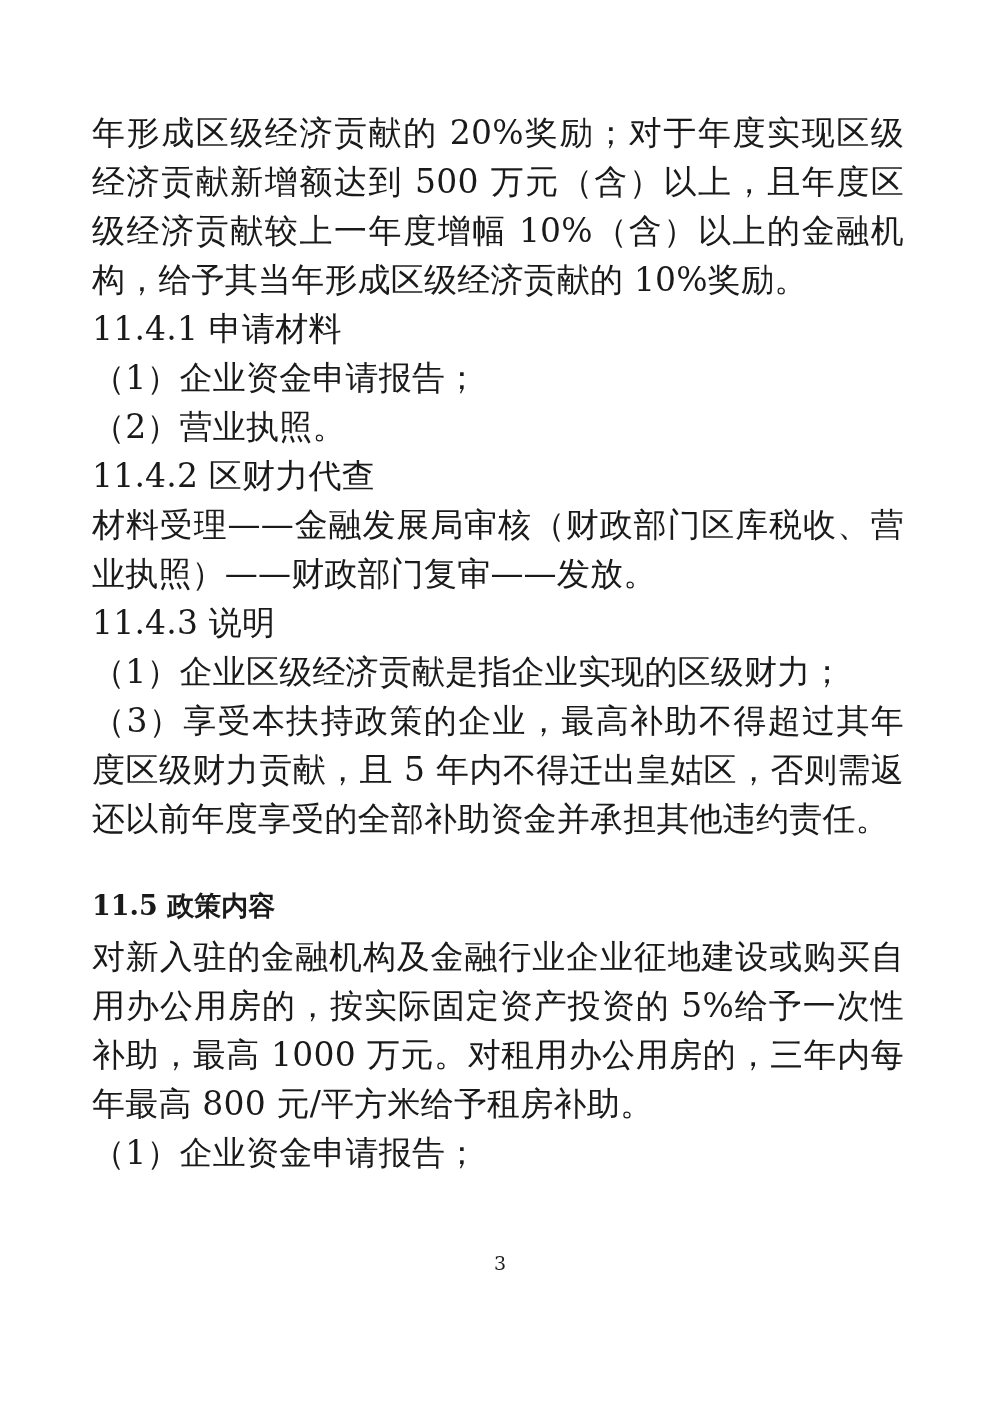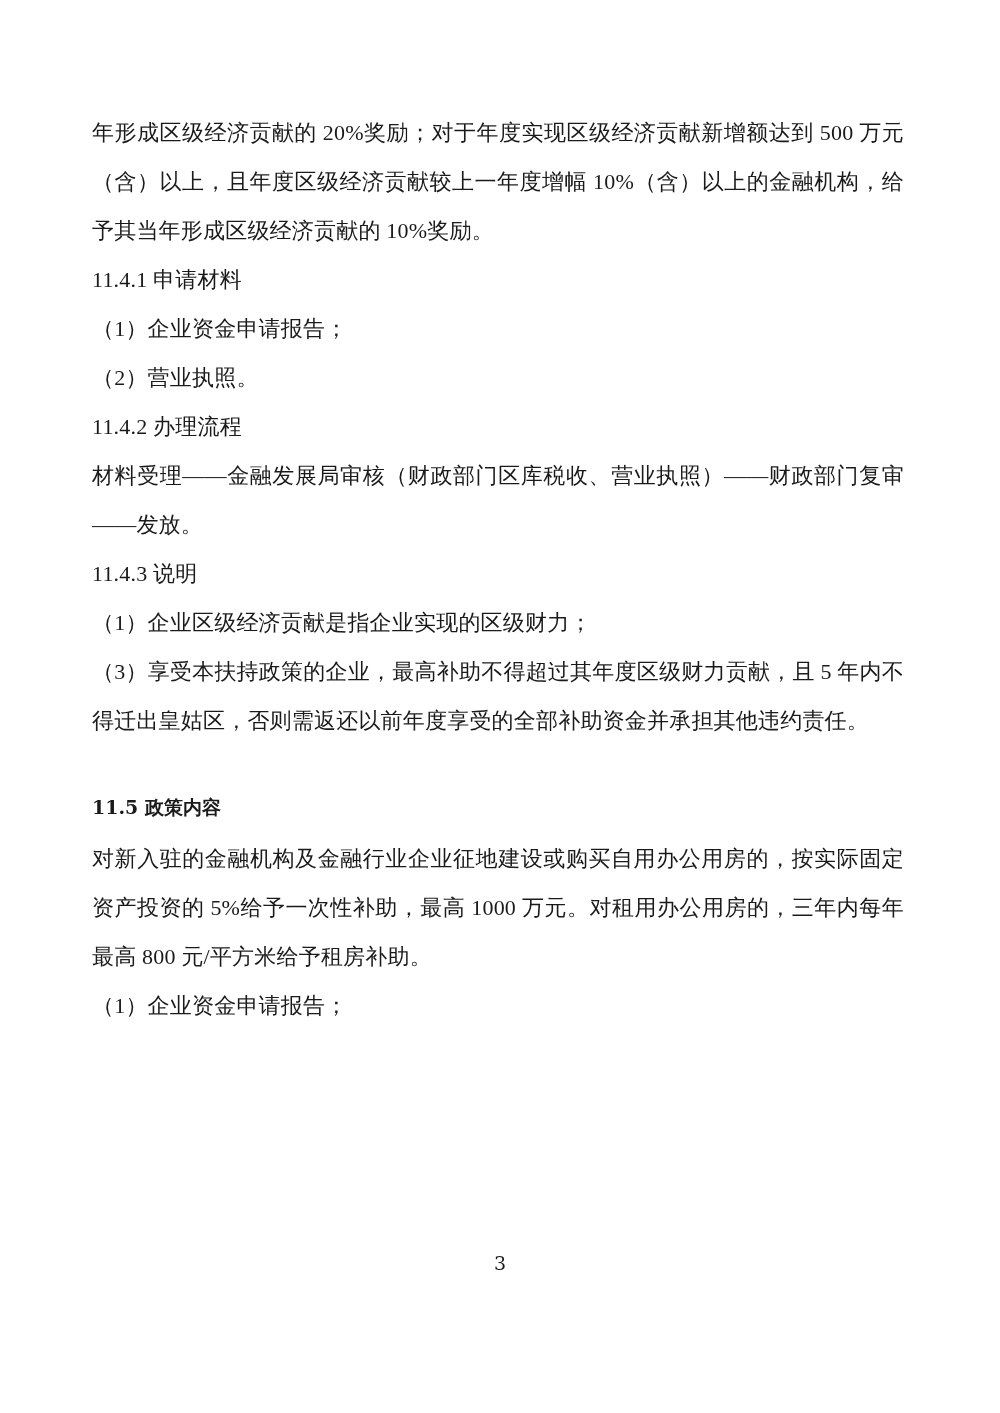--- a/index.html
+++ b/index.html
@@ -17,32 +17,31 @@
   .page {
     position: absolute;
     top: 0;
     left: 0;
     width: 1000px;
     height: 1413px;
     box-sizing: border-box;
     padding: 108px 96px 60px 92px;
   }
   .body-text {
-    font-size: 22px;
+    font-size: 33px;
     line-height: 49px;
     text-align: justify;
     text-justify: inter-ideograph;
     letter-spacing: 0.2px;
-    font-family: Liberation Serif, serif;
   }
   p {
     margin: 0;
   }
   .heading {
-    font-size: 19px;
+    font-size: 27px;
     font-weight: bold;
     line-height: 49px;
     margin-top: 38px;
     margin-bottom: 2px;
   }
   .page-number {
     position: absolute;
     left: 0;
     right: 0;
     top: 1252px;
@@ -55,21 +54,21 @@
 </head>
 <body>
 
 <div class="page">
 
   <div class="body-text">
     <p>年形成区级经济贡献的 20%奖励；对于年度实现区级经济贡献新增额达到 500 万元（含）以上，且年度区级经济贡献较上一年度增幅 10%（含）以上的金融机构，给予其当年形成区级经济贡献的 10%奖励。</p>
     <p>11.4.1  申请材料</p>
     <p>（1）企业资金申请报告；</p>
     <p>（2）营业执照。</p>
-    <p>11.4.2  办理流程</p>
+    <p>11.4.2  区财力代查</p>
     <p>材料受理——金融发展局审核（财政部门区库税收、营业执照）——财政部门复审——发放。</p>
     <p>11.4.3  说明</p>
     <p>（1）企业区级经济贡献是指企业实现的区级财力；</p>
     <p>（3）享受本扶持政策的企业，最高补助不得超过其年度区级财力贡献，且 5 年内不得迁出皇姑区，否则需返还以前年度享受的全部补助资金并承担其他违约责任。</p>
   </div>
 
   <div class="heading">11.5  政策内容</div>
 
   <div class="body-text">
     <p>对新入驻的金融机构及金融行业企业征地建设或购买自用办公用房的，按实际固定资产投资的 5%给予一次性补助，最高 1000 万元。对租用办公用房的，三年内每年最高 800 元/平方米给予租房补助。</p>

